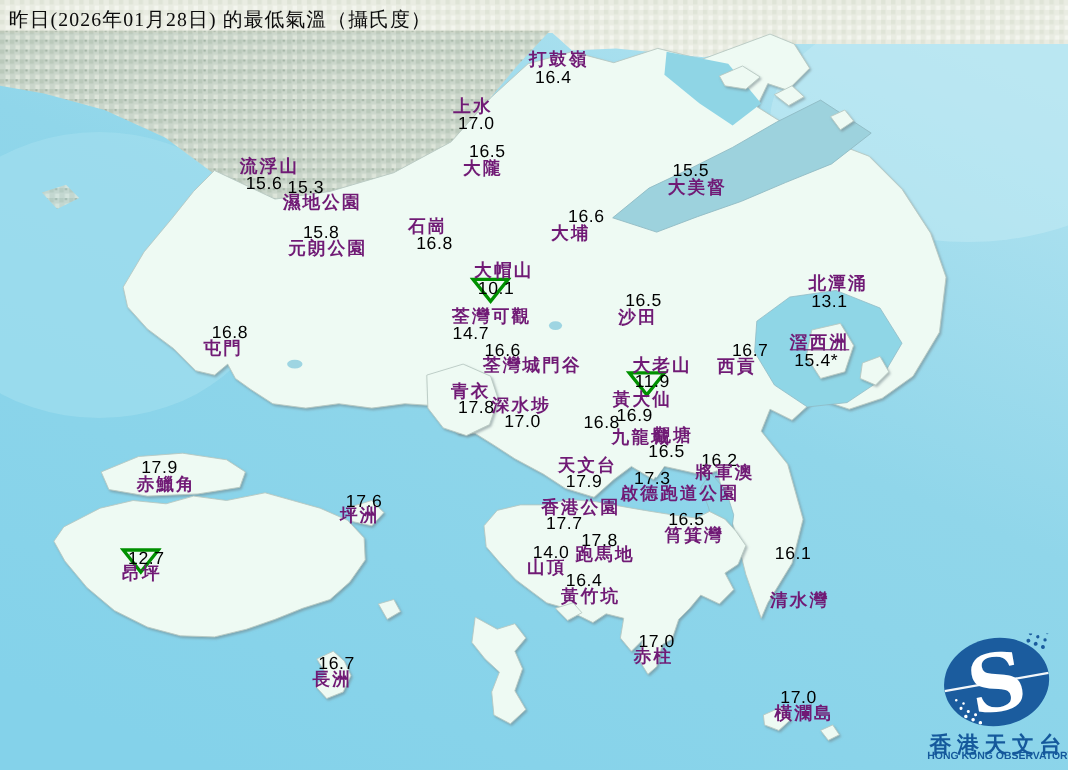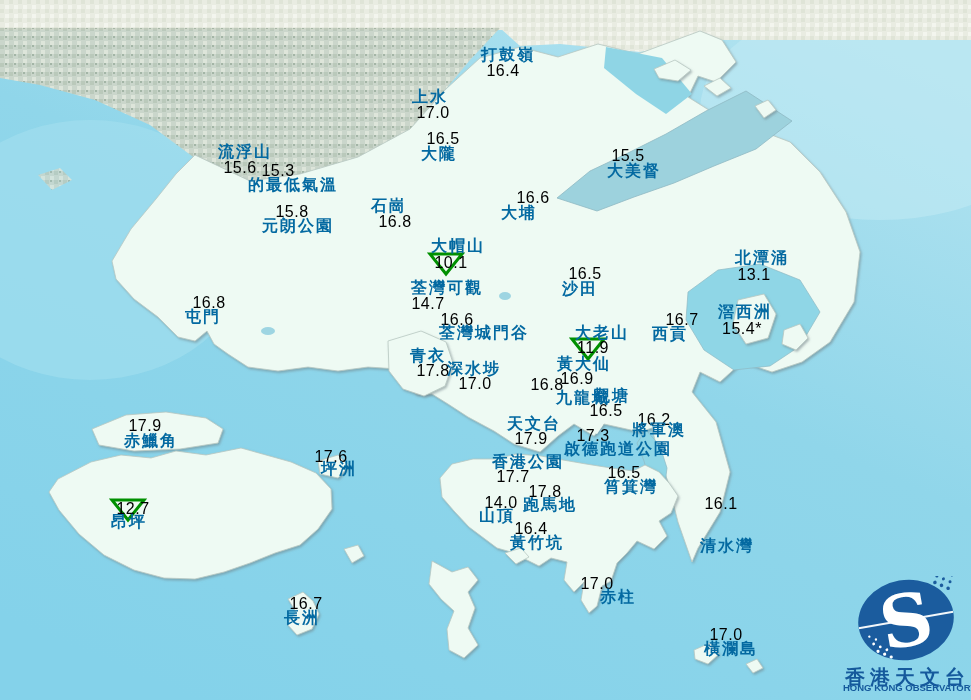--- a/index.html
+++ b/index.html
@@ -5,21 +5,21 @@
   html,body{margin:0;padding:0;background:#89d3e9;}
   #stage{position:relative;width:971px;height:700px;overflow:hidden;
          font-family:"Liberation Sans","DejaVu Sans",sans-serif;}
   #map-svg{position:absolute;left:0;top:0;}
   .map-title{position:absolute;left:8px;top:6px;font-size:18px;color:#0b0b0b;
              font-family:"Liberation Serif","DejaVu Serif",serif;letter-spacing:1px;
              white-space:nowrap;}
   #stations{position:absolute;left:0;top:0;width:100%;height:100%;}
   .station{position:absolute;left:0;top:0;}
   .nm{position:absolute;transform:translate(-50%,-50%);white-space:nowrap;
-      color:#0369a1;font-family:"Liberation Serif","DejaVu Serif",serif;
+      color:#701a75;font-family:"Liberation Serif","DejaVu Serif",serif;
       font-size:16px;font-weight:700;letter-spacing:2px;}
   .val{position:absolute;transform:translate(-50%,-50%);white-space:nowrap;
       color:#000;font-size:16px;font-weight:500;letter-spacing:0.5px;}
   .mk{position:absolute;transform:translate(-50%,-50%);width:38px;height:26px;}
   #logo{position:absolute;left:845px;top:576px;width:122px;height:124px;}
   #logo svg{display:block;margin:0 auto;}
   .logo-zh{position:absolute;left:0;top:88px;width:122px;text-align:center;
            color:#15599c;font-size:20px;font-weight:700;letter-spacing:5px;
            font-family:"Liberation Serif","DejaVu Serif",serif;white-space:nowrap;}
   .logo-en{position:absolute;left:-2px;top:106px;width:126px;text-align:center;
@@ -127,41 +127,42 @@
 
       <polygon points="694,650 710,643 719,654 708,664 695,659"></polygon>
       <polygon points="746,664 757,659 763,668 753,673"></polygon>
 
       <polygon points="654,69 675,60 691,70 678,81 659,78"></polygon>
       <polygon points="704,86 720,78 731,88 717,96"></polygon>
       <polygon points="755,106 768,100 776,110 764,118"></polygon>
     </g>
   </svg>
 
+  <div class="map-title">昨日(2026年01月28日) 的最低氣溫（攝氏度）</div>
 
   <div id="stations">
       <div class="station">
         <span class="val" style="left: 503px; top: 71px;">16.4</span>
         <span class="nm" style="left: 508px; top: 55px;">打鼓嶺</span>
       </div>
       <div class="station">
         <span class="val" style="left: 433px; top: 113px;">17.0</span>
         <span class="nm" style="left: 430px; top: 97px;">上水</span>
       </div>
       <div class="station">
         <span class="val" style="left: 443px; top: 139px;">16.5</span>
         <span class="nm" style="left: 439px; top: 154px;">大隴</span>
       </div>
       <div class="station">
         <span class="val" style="left: 240px; top: 168px;">15.6</span>
         <span class="nm" style="left: 245px; top: 152px;">流浮山</span>
       </div>
       <div class="station">
         <span class="val" style="left: 278px; top: 171px;">15.3</span>
-        <span class="nm" style="left: 293px; top: 185px;">的最低氣溫</span>
+        <span class="nm" style="left: 293px; top: 185px;">濕地公園</span>
       </div>
       <div class="station">
         <span class="val" style="left: 628px; top: 156px;">15.5</span>
         <span class="nm" style="left: 634px; top: 171px;">大美督</span>
       </div>
       <div class="station">
         <span class="val" style="left: 395px; top: 222px;">16.8</span>
         <span class="nm" style="left: 389px; top: 206px;">石崗</span>
       </div>
       <div class="station">
@@ -190,21 +191,21 @@
       <div class="station">
         <span class="val" style="left: 428px; top: 304px;">14.7</span>
         <span class="nm" style="left: 447px; top: 288px;">荃灣可觀</span>
       </div>
       <div class="station">
         <span class="val" style="left: 209px; top: 303px;">16.8</span>
         <span class="nm" style="left: 203px; top: 317px;">屯門</span>
       </div>
       <div class="station">
         <span class="val" style="left: 742px; top: 329px;">15.4*</span>
-        <span class="nm" style="left: 745px; top: 312px;">滘西洲</span>
+        <span class="nm" style="left: 745px; top: 312px; text-decoration: underline;">滘西洲</span>
       </div>
       <div class="station">
         <span class="val" style="left: 682px; top: 320px;">16.7</span>
         <span class="nm" style="left: 670px; top: 334px; font-family: Liberation Serif, serif;">西貢</span>
       </div>
       <div class="station">
         <span class="val" style="left: 457px; top: 320px;">16.6</span>
         <span class="nm" style="left: 484px; top: 333px;">荃灣城門谷</span>
       </div>
       <div class="station">
@@ -245,21 +246,21 @@
       <div class="station">
         <span class="val" style="left: 531px; top: 439px;">17.9</span>
         <span class="nm" style="left: 534px; top: 424px;">天文台</span>
       </div>
       <div class="station">
         <span class="val" style="left: 593px; top: 436px;">17.3</span>
         <span class="nm" style="left: 618px; top: 449px;">啟德跑道公園</span>
       </div>
       <div class="station">
         <span class="val" style="left: 331px; top: 457px;">17.6</span>
-        <span class="nm" style="left: 327px; top: 469px; margin-left: 12px;">坪洲</span>
+        <span class="nm" style="left: 327px; top: 469px;">坪洲</span>
       </div>
       <div class="station">
         <span class="val" style="left: 513px; top: 477px;">17.7</span>
         <span class="nm" style="left: 528px; top: 462px;">香港公園</span>
       </div>
       <div class="station">
         <span class="val" style="left: 624px; top: 473px;">16.5</span>
         <span class="nm" style="left: 631px; top: 487px;">筲箕灣</span>
       </div>
       <div class="station">
@@ -280,21 +281,21 @@
       <div class="station">
         <span class="val" style="left: 721px; top: 504px;">16.1</span>
         <span class="nm" style="left: 727px; top: 518px; margin-top: 28px;">清水灣</span>
       </div>
       <div class="station">
         <span class="val" style="left: 531px; top: 529px;">16.4</span>
         <span class="nm" style="left: 537px; top: 543px;">黃竹坑</span>
       </div>
       <div class="station">
         <span class="val" style="left: 597px; top: 584px;">17.0</span>
-        <span class="nm" style="left: 594px; top: 597px; margin-left: 24px;">赤柱</span>
+        <span class="nm" style="left: 594px; top: 597px;">赤柱</span>
       </div>
       <div class="station">
         <span class="val" style="left: 306px; top: 604px;">16.7</span>
         <span class="nm" style="left: 302px; top: 618px;">長洲</span>
       </div>
       <div class="station">
         <span class="val" style="left: 726px; top: 635px;">17.0</span>
         <span class="nm" style="left: 731px; top: 649px;">橫瀾島</span>
       </div>
     </div>

